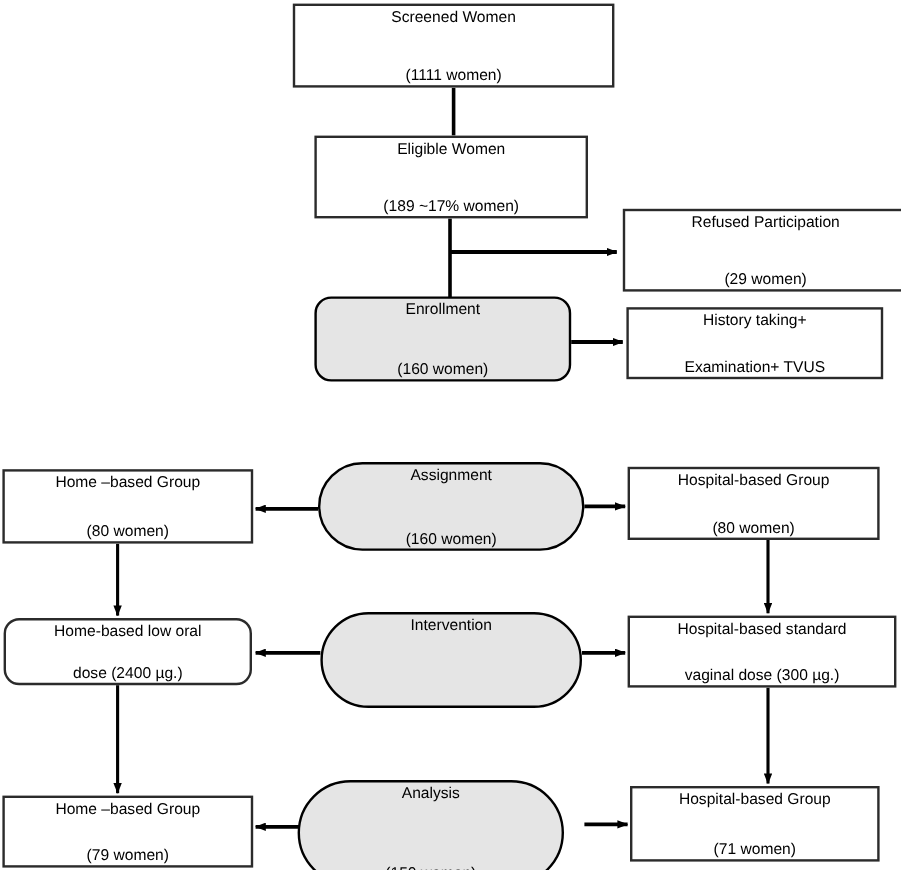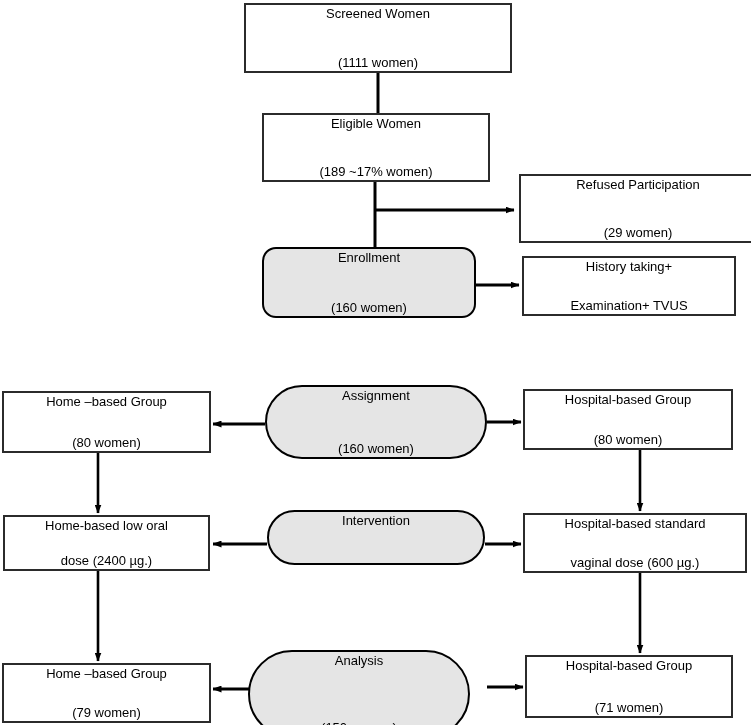--- a/index.html
+++ b/index.html
@@ -129,32 +129,32 @@
   <div class="node rect" style="left:2px; top:391px; width:209px; height:62px;">
     <span class="l1">Home –based Group</span>
     <span class="l2">(80 women)</span>
   </div>
 
   <div class="node rect" style="left:523px; top:389px; width:210px; height:61px;">
     <span class="l1">Hospital-based Group</span>
     <span class="l2">(80 women)</span>
   </div>
 
-  <div class="node stage stage-pill" style="left:267px; top:510px; width:218px; height:55px;">
+  <div class="node stage stage-pill" style="left:267px; top:510px; width:218px; height:80px;">
     <span class="l1">Intervention</span>
   </div>
 
-  <div class="node rect" style="left:3px; top:515px; width:207px; height:56px;">
+  <div class="node rect" style="left:3px; top:515px; width:207px; height:56px;border-radius:13px;">
     <span class="l1">Home-based low oral</span>
     <span class="l2">dose (2400 µg.)</span>
   </div>
 
   <div class="node rect" style="left:523px; top:513px; width:224px; height:60px;">
     <span class="l1">Hospital-based standard</span>
-    <span class="l2">vaginal dose (600 µg.)</span>
+    <span class="l2">vaginal dose (300 µg.)</span>
   </div>
 
   <div class="node stage stage-pill" style="left:248px; top:650px; width:222px; height:88px;">
     <span class="l1">Analysis</span>
     <span class="l2">(150 women)</span>
   </div>
 
   <div class="node rect" style="left:2px; top:663px; width:209px; height:60px;">
     <span class="l1">Home –based Group</span>
     <span class="l2">(79 women)</span>

